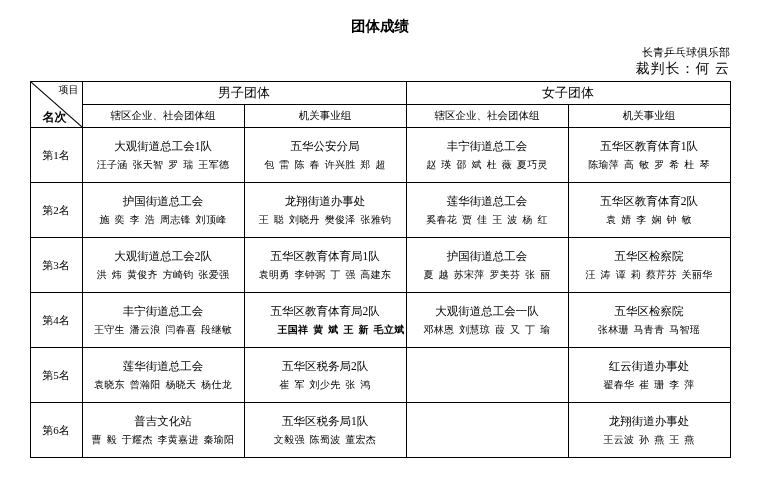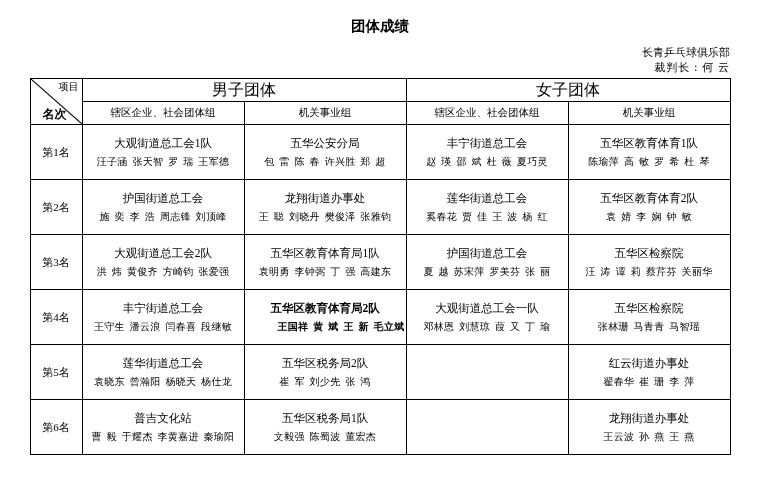--- a/index.html
+++ b/index.html
@@ -42,37 +42,37 @@
     justify-content: space-between;
     align-items: flex-end;
     padding: 8px 30px 3px 58px;
     font-size: 11px;
     flex-direction: column;
   }
   .subhead .club {
     font-size: 11px;
   }
   .subhead .ref {
-    font-size: 11px;
+    font-size: 14px;
     letter-spacing: 1px;
   }
   table.results {
     border-collapse: collapse;
     margin: 0 auto;
     width: 700px;
     table-layout: fixed;
   }
   table.results td, table.results th {
     border: 1px solid #000;
     text-align: center;
     vertical-align: middle;
     padding: 0;
   }
   .hdr-group {
-    font-size: 16px;
+    font-size: 13px;
     height: 22px;
     font-weight: normal;
   }
   .hdr-sub {
     font-size: 10.5px;
     height: 22px;
     font-weight: normal;
   }
   .corner-cell {
     position: relative;
@@ -108,21 +108,21 @@
   .team-cell {
     height: 54px;
     padding: 3px 4px;
   }
   .team-name {
     font-size: 11.5px;
     line-height: 17px;
     margin-bottom: 2px;
   }
   .team-name.bold {
-    font-weight: bold;
+    font-weight: normal;
   }
   .players {
     font-size: 10px;
     line-height: 15px;
     letter-spacing: 0.3px;
     word-spacing: 2px;
   }
   .players.bold {
     font-weight: bold;
     padding-left: 32px;

